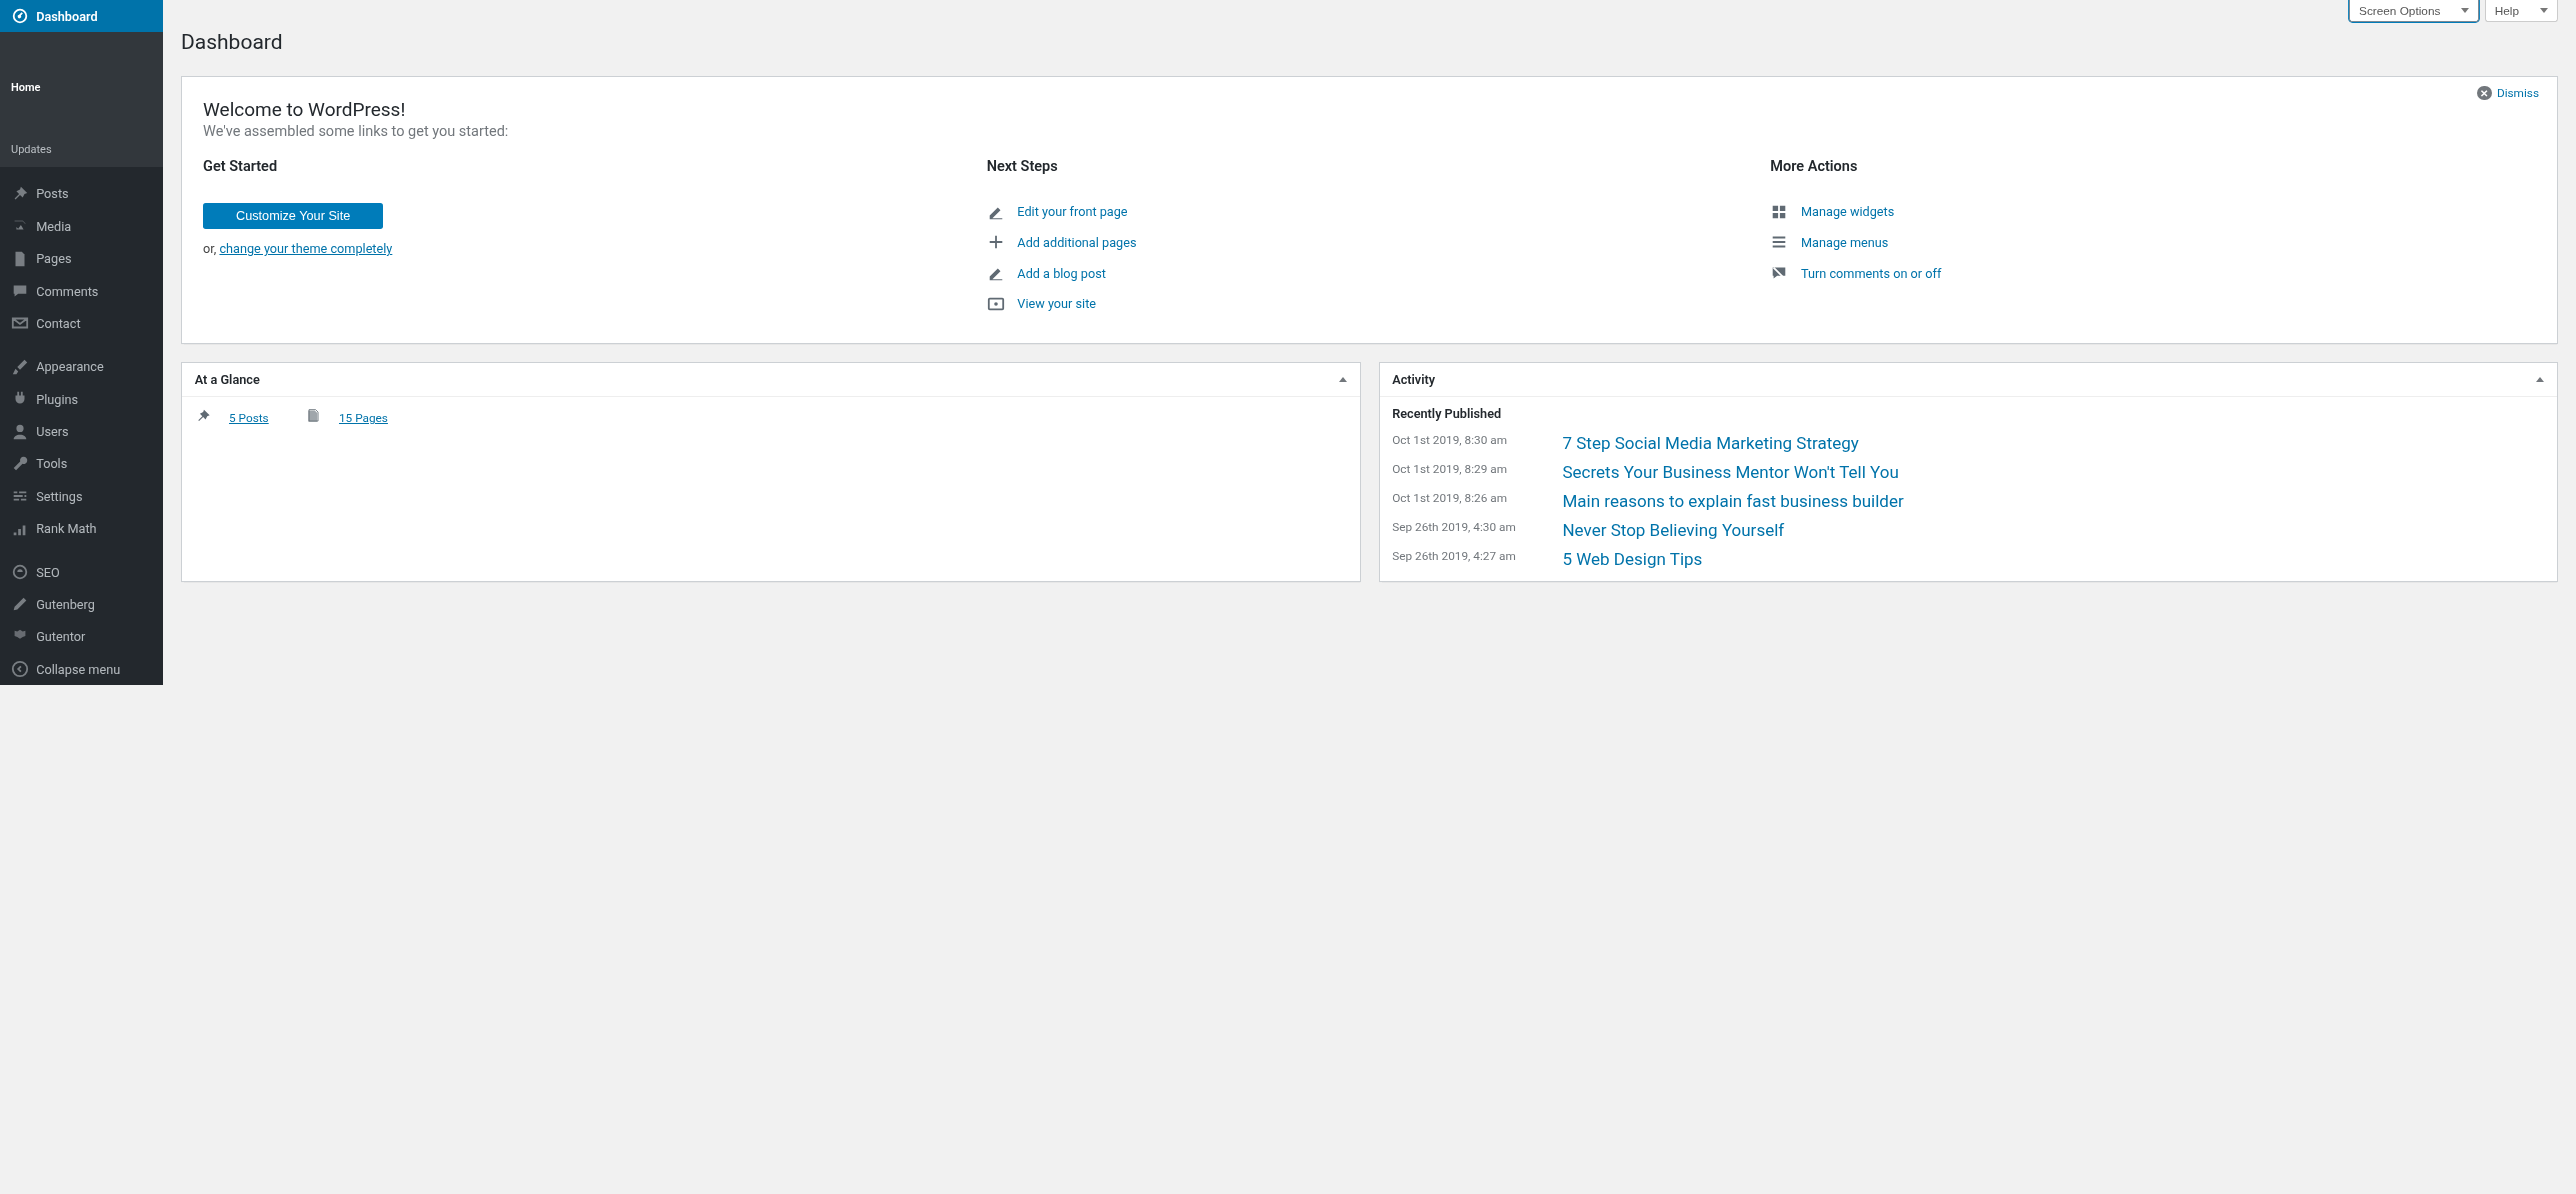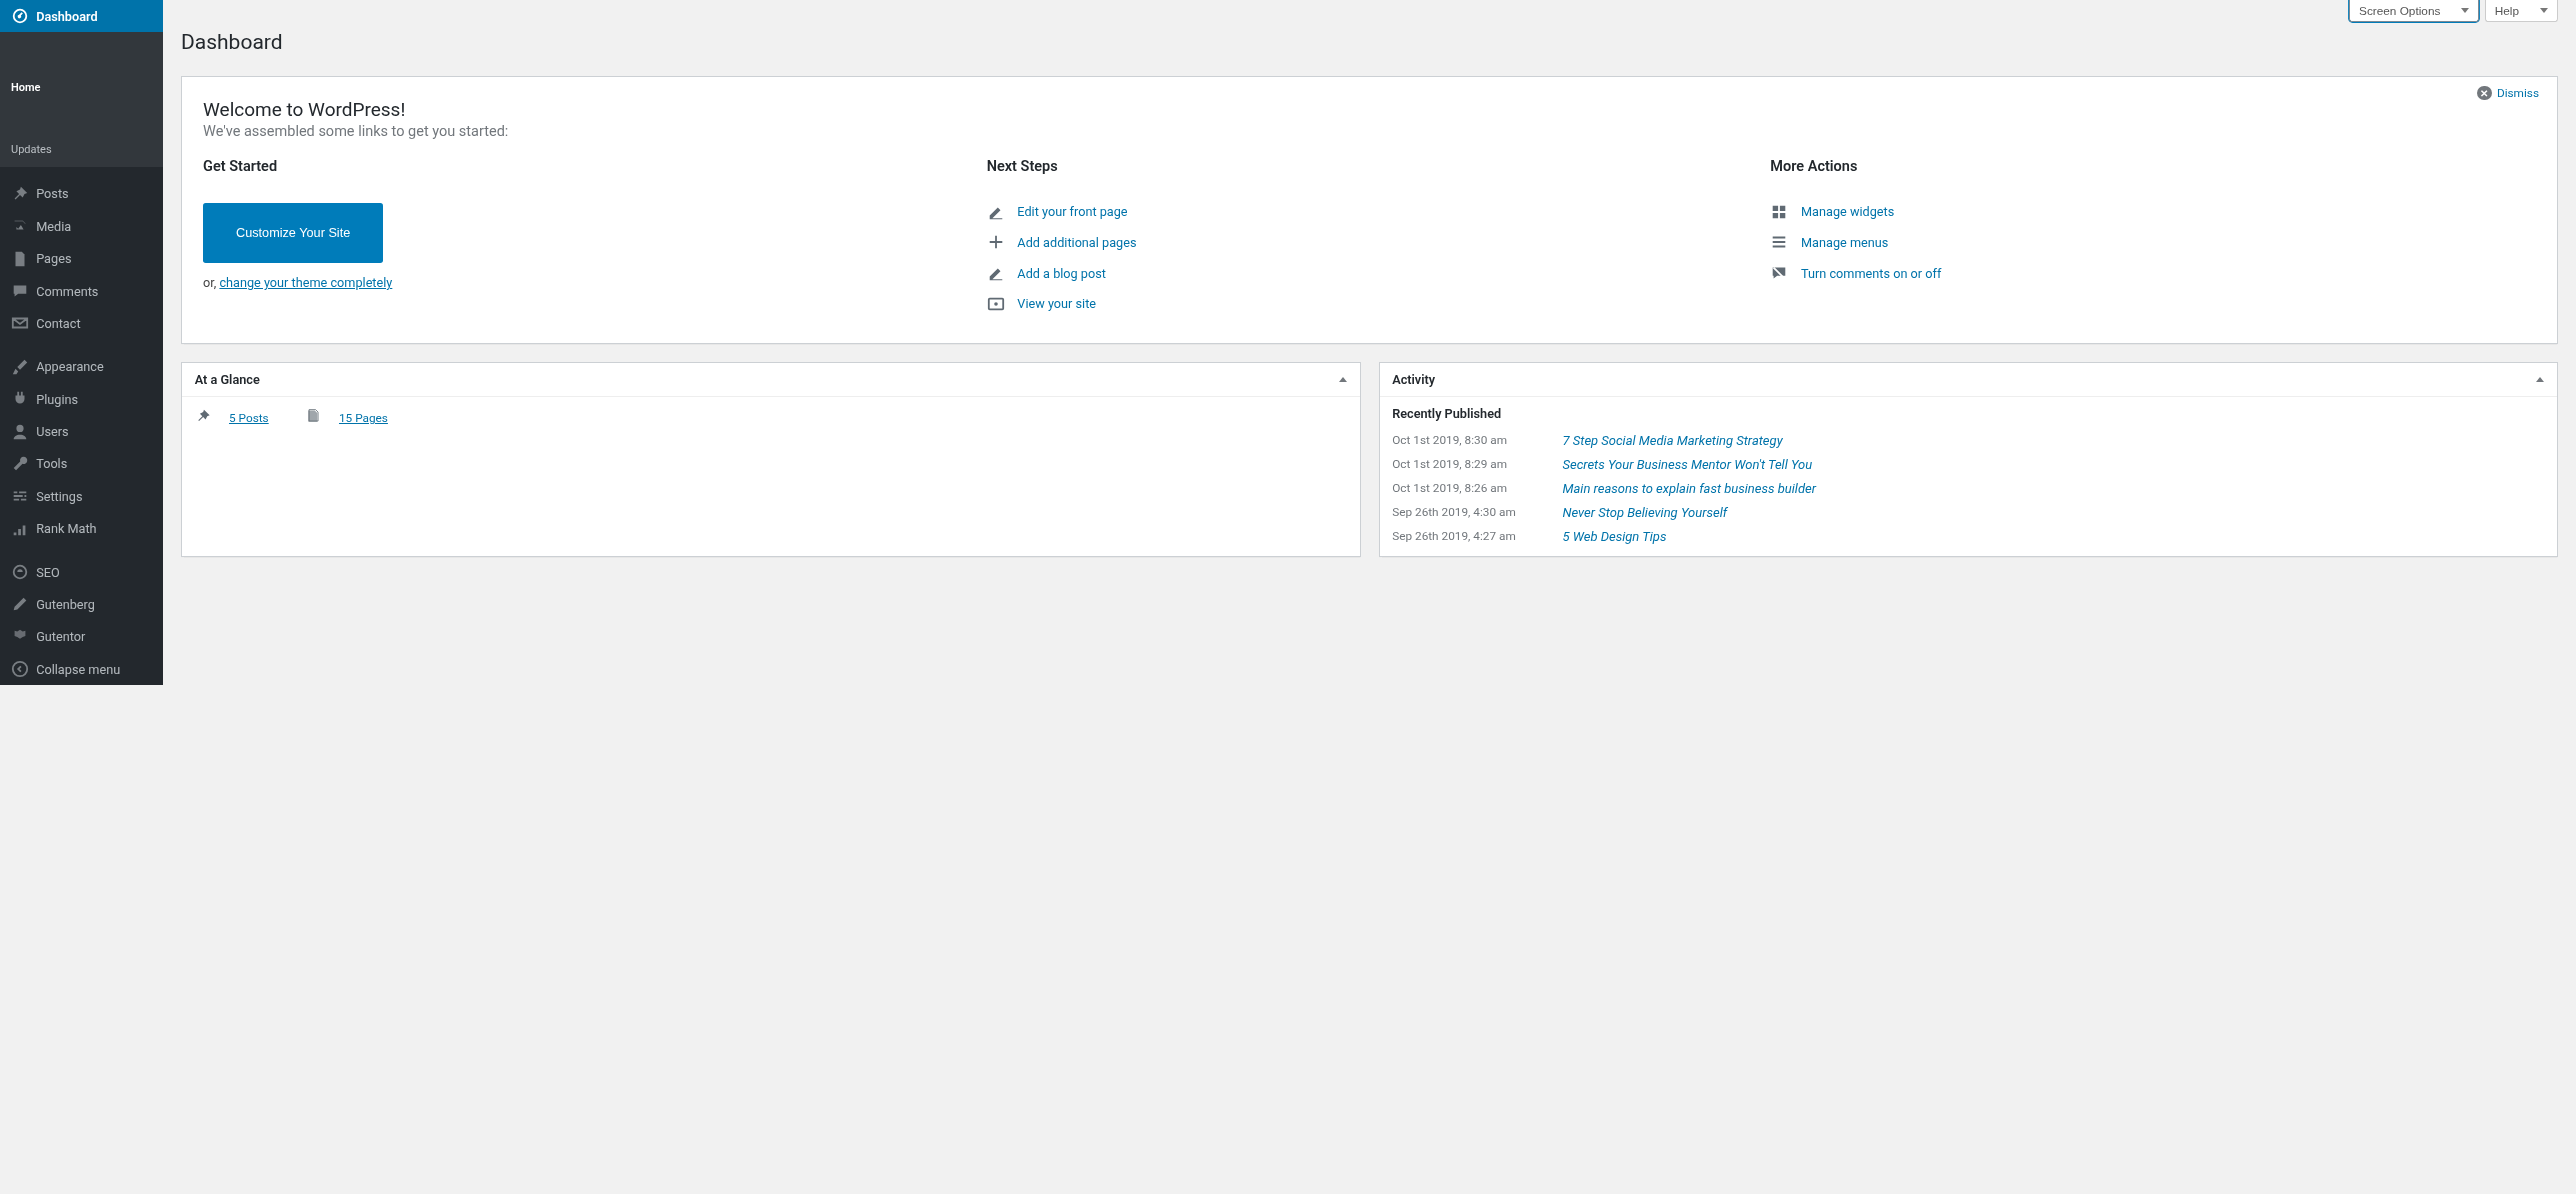--- a/index.html
+++ b/index.html
@@ -108,21 +108,21 @@
     border-radius: 50%;
     display:flex;align-items:center;justify-content:center;
     font-size: 10px; font-weight:bold;
   }
   .cols { display: flex; gap: 18px; padding-bottom: 18px; }
   .col { flex: 1; }
   .col h3 { font-size: 14.5px; font-weight: 600; color:#23282d; margin-bottom: 28px; }
   .btn-primary {
     background: #007cba; color: #fff;
     border: none; border-radius: 2.7px;
-    padding: 23px 33px; font-size: 12.7px;
+    padding: 6px 33px; font-size: 12.7px;
     cursor: pointer;
   }
   .or-line { margin-top: 12.7px; font-size: 12.7px; color:#444; }
   .or-line a { color: #0073aa; text-decoration: underline; }
   .icon-list { list-style: none; }
   .icon-list li {
     display: flex; align-items: center; gap: 12.7px;
     margin-bottom: 12.7px;
   }
   .icon-list .li-icon {
@@ -155,21 +155,21 @@
   .running { color:#444; }
   .running a { color:#0073aa; text-decoration: underline; }
   .activity-sub { padding: 0 12.7px 7.2px; border-bottom: none; }
   .activity-sub h3 { font-size: 12.7px; font-weight: 600; padding: 9px 0 7.2px; color:#23282d; }
   .act-list { list-style:none; }
   .act-list li {
     display:flex; gap:16.3px;
     padding: 4.5px 0;
   }
   .act-date { color:#72777c; min-width: 154px; font-size:11.8px; }
-  .act-link { color:#0073aa; font-size:13px; text-decoration:none;font-style:italic; }
+  .act-link { color:#0073aa; font-size:17px; text-decoration:none; }
 </style>
 </head>
 <body>
 
 <div class="wrap">
 
   <nav class="sidebar">
     <div class="menu-item current">
       <span class="icon">
           <svg viewBox="0 0 20 20">

